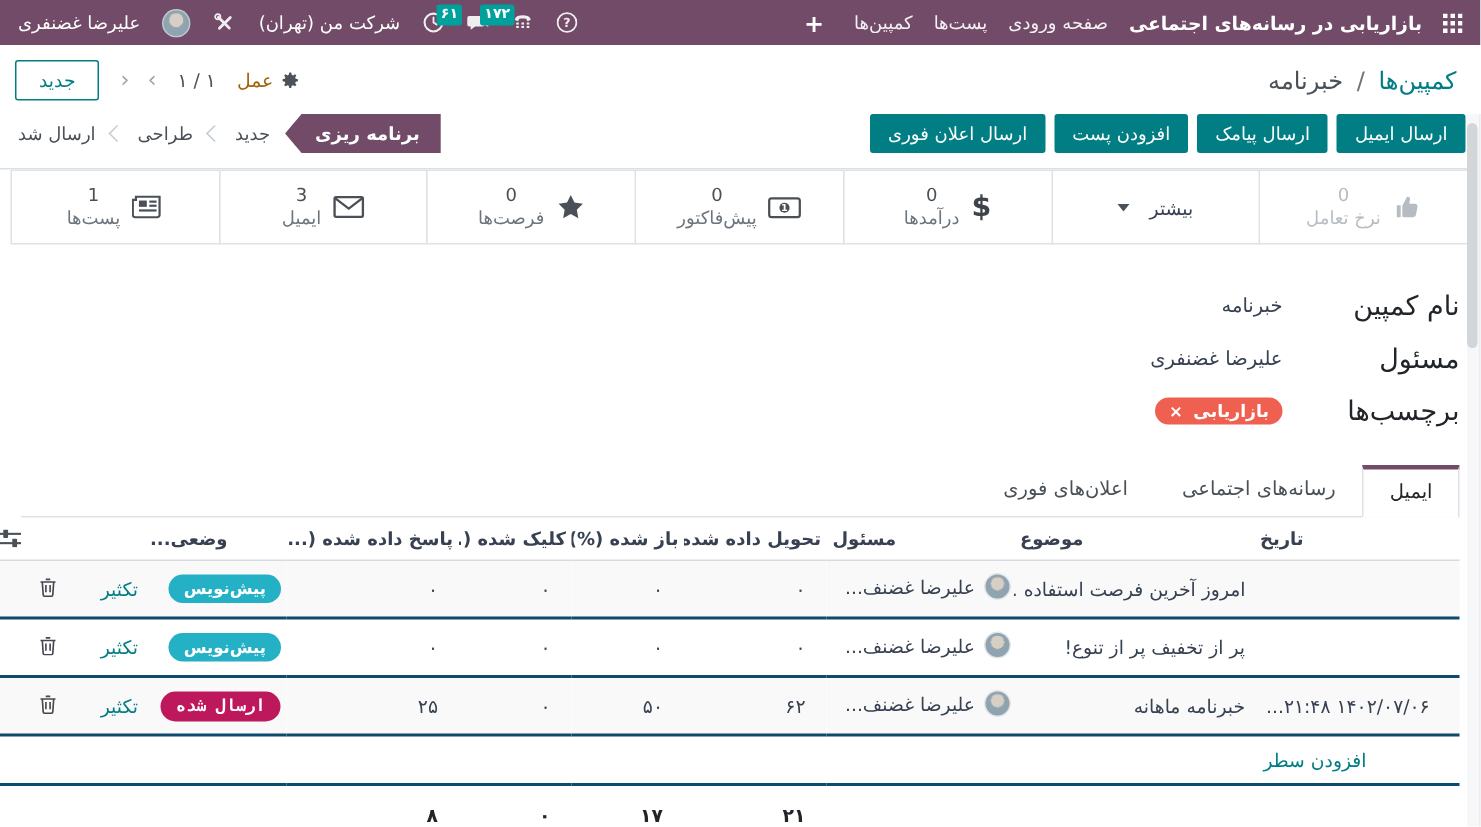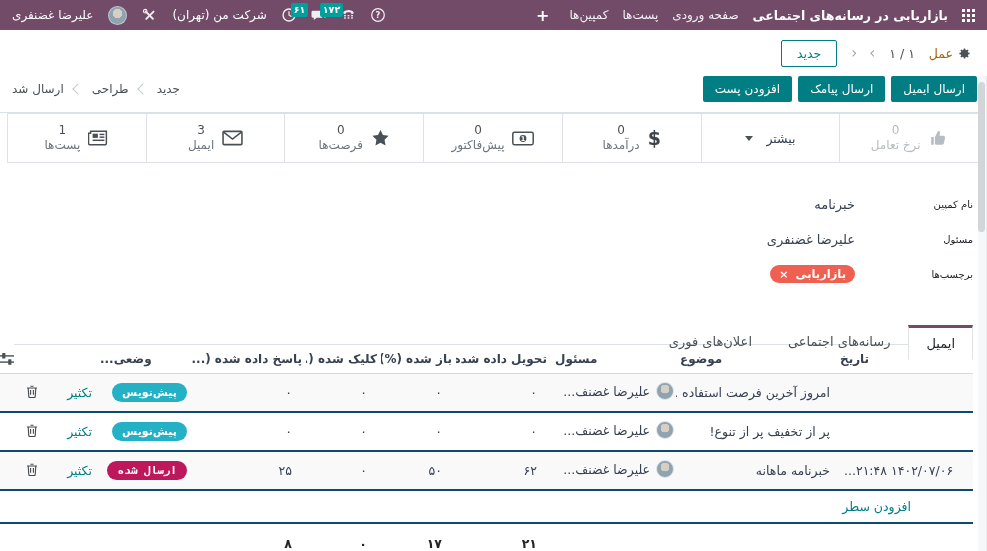--- a/index.html
+++ b/index.html
@@ -85,32 +85,32 @@
   .stat .label { font-size: 12px; color: #6c757d; white-space: nowrap; }
   .stat .sicon { color: #495057; display: inline-flex; }
   .stat.disabled .value, .stat.disabled .label { color: #b6bcc2; }
   .stat.disabled .sicon { color: #b6bcc2; }
   .stat .dollar { font-size: 19px; font-weight: bold; color: #3f444a; }
   .caret { width: 0; height: 0; border-left: 4px solid transparent; border-right: 4px solid transparent; border-top: 5px solid #495057; display: inline-block; margin-right: 5px;}
   .more-label { font-size: 12.5px; color: #374151; font-weight: 500; }
   
   .sheet { padding: 30px 14px 0 14px; }
   .field-row { display: flex; align-items: center; margin-bottom: 13px; min-height: 22px; }
-  .field-label { width: 118px; flex: 0 0 auto; color: #212529; font-size: 10px; font-weight: 500; }
+  .field-label { width: 118px; flex: 0 0 auto; color: #212529; font-size: 18px; font-weight: 500; }
   .field-value { color: #374151; font-size: 13px; cursor: text; }
   .tag {
     display: inline-flex; align-items: center; gap: 7px; background: #f06050; color: #fff;
     border-radius: 10px; padding: 2px 9px; font-size: 11.5px; font-weight: bold; cursor: pointer;
   }
   .tag .x { font-size: 11px; font-weight: bold; cursor: pointer; line-height: 1; }
   
   .tabs { display: flex; border-bottom: 1px solid #dee2e6; margin-top: 24px; padding-right: 0; }
   .tab {
     padding: 8px 17px; font-size: 13px; color: #495057; cursor: pointer; white-space: nowrap;
-    border: 1px solid transparent; position: relative; top: 16px; background: transparent;
+    border: 1px solid transparent; position: relative; top: 1px; background: transparent;
   }
   .tab.active {
     background: #fff; color: #212529;
     border-color: #dee2e6; border-bottom-color: #fff;
     border-top: 3px solid #714B67;
   }
   
   table { border-collapse: collapse; table-layout: fixed; width: calc(100% - 9px); font-size: 12.5px; }
   thead th {
     font-weight: 600; font-size: 12px; color: #374151; text-align: left;
@@ -214,20 +214,25 @@
         <rect x="7.1" y="1" width="2" height="13" rx="1" transform="rotate(-45 8 8)"></rect>
         <circle cx="3.4" cy="3.4" r="1.9" fill="none" stroke="currentColor" stroke-width="1.2"></circle>
       </svg>
     </span>
     <span class="avatar"></span>
     <span class="user-name">علیرضا غضنفری</span>
   </div>
 </div>
 
 <div class="control-panel">
+  <div class="breadcrumb">
+    <span class="parent">کمپین‌ها</span>
+    <span class="sep">/</span>
+    <span class="current">خبرنامه</span>
+  </div>
   <div class="cp-left">
     <span class="action-menu">
       <svg width="13" height="13" viewBox="0 0 16 16" fill="#4c5258">
           <path d="M8 5.2a2.8 2.8 0 1 0 0 5.6 2.8 2.8 0 0 0 0-5.6zm6.3 3.6V7.2l-1.8-.4a4.7 4.7 0 0 0-.5-1.1l1-1.6-1.1-1.1-1.6 1a4.7 4.7 0 0 0-1.1-.5L8.8 1.7H7.2l-.4 1.8c-.4.1-.8.3-1.1.5l-1.6-1-1.1 1.1 1 1.6c-.2.3-.4.7-.5 1.1l-1.8.4v1.6l1.8.4c.1.4.3.8.5 1.1l-1 1.6 1.1 1.1 1.6-1c.3.2.7.4 1.1.5l.4 1.8h1.6l.4-1.8c.4-.1.8-.3 1.1-.5l1.6 1 1.1-1.1-1-1.6c.2-.3.4-.7.5-1.1l1.8-.4z"></path>
         </svg>
       <span>عمل</span>
     </span>
     <span class="pager">۱ / ۱</span>
     <span class="pager-arrows">
       <span>›</span>
@@ -235,22 +240,24 @@
     </span>
     <button class="btn-new">جدید</button>
   </div>
 </div>
 
 <div class="header-bar">
   <div class="header-buttons">
     <button class="btn-teal">ارسال ایمیل</button>
     <button class="btn-teal">ارسال پیامک</button>
     <button class="btn-teal">افزودن پست</button>
+    <button class="btn-teal">ارسال اعلان فوری</button>
   </div>
   <div class="statusbar">
+    <span class="stage-active">برنامه ریزی</span>
     <span class="stage">جدید</span>
     <span class="stage-sep"></span>
     <span class="stage">طراحی</span>
     <span class="stage-sep"></span>
     <span class="stage">ارسال شد</span>
   </div>
 </div>
 
 <div class="stats">
   <div class="stat disabled">

